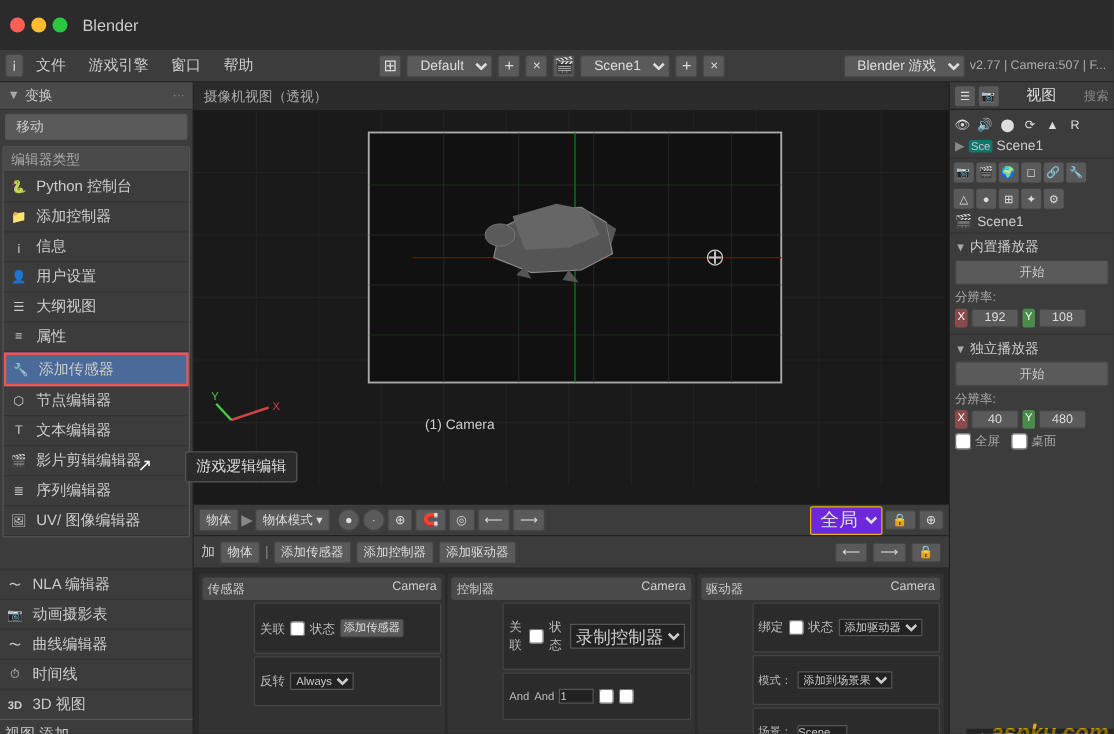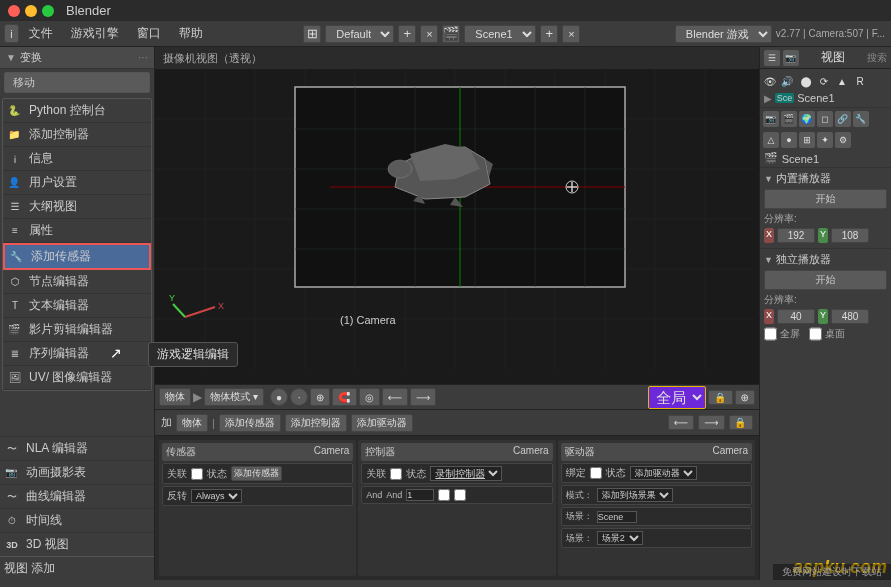--- a/index.html
+++ b/index.html
@@ -8,21 +8,21 @@
       height: 587px;
       overflow: hidden;
       font-family: Arial, "Microsoft YaHei", sans-serif;
       font-size: 12px;
       background: #3c3c3c;
       color: #ddd;
     }
 
     
     .titlebar {
-      height: 21px;
+      height: 40px;
       background: #2b2b2b;
       display: flex;
       align-items: center;
       padding: 0 8px;
       gap: 6px;
     }
     .traffic-lights { display: flex; gap: 5px; align-items: center; }
     .tl { width: 12px; height: 12px; border-radius: 50%; }
     .tl-red { background: #ff5f57; }
     .tl-yellow { background: #febc2e; }
@@ -339,28 +339,29 @@
       font-size: 10px;
       color: #ccc;
       margin-bottom: 2px;
       border-radius: 2px;
       display: flex;
       justify-content: space-between;
     }
     .logic-row {
       background: #2b2b2b;
       border: 1px solid #444;
-      padding: 2px 4px;
+      padding: 12px 4px;
       margin-bottom: 2px;
       border-radius: 2px;
       font-size: 10px;
       color: #bbb;
       display: flex;
       align-items: center;
       gap: 4px;
+      margin-left: 41px;
     }
     .logic-checkbox { width: 12px; height: 12px; }
 
     
     .right-panel {
       width: 132px;
       background: #3c3c3c;
       border-left: 1px solid #222;
       display: flex;
       flex-direction: column;
@@ -585,20 +586,21 @@
   <div class="left-panel">
 
     <div class="transform-header">
       <span class="collapse-arrow">▼</span>
       <span>变换</span>
       <span style="margin-left:auto;font-size:10px;color:#888;">···</span>
     </div>
     <button class="move-btn">移动</button>
 
     <div class="editor-section">
+      <div class="editor-section-header">编辑器类型</div>
 
       <div class="editor-item">
         <div class="editor-icon">🐍</div>
         <span>Python 控制台</span>
       </div>
       <div class="editor-item">
         <div class="editor-icon">📁</div>
         <span>添加控制器</span>
       </div>
       <div class="editor-item">
@@ -802,21 +804,21 @@
 
         <div class="logic-column">
           <div class="logic-col-header">
             <span>控制器</span>
             <span>Camera</span>
           </div>
           <div class="logic-row">
             <span>关联</span>
             <input type="checkbox" class="logic-checkbox" style="">
             <span>状态</span>
-            <select style="font-size:10px;background:#222;color:#ccc;border:1px solid #555;text-decoration:underline;">
+            <select style="font-size:14px;background:#222;color:#ccc;border:1px solid #555;">
               <option>录制控制器</option>
             </select>
           </div>
           <div class="logic-row">
             <span style="font-size:9px;">And</span>
             <span style="font-size:9px;">And</span>
             <input type="number" style="width: 28px; font-size: 9px; background: rgb(34, 34, 34); color: rgb(204, 204, 204); border: 1px solid rgb(85, 85, 85);" value="1">
             <input type="checkbox" class="logic-checkbox" style="">
             <input type="checkbox" class="logic-checkbox" style="">
           </div>

